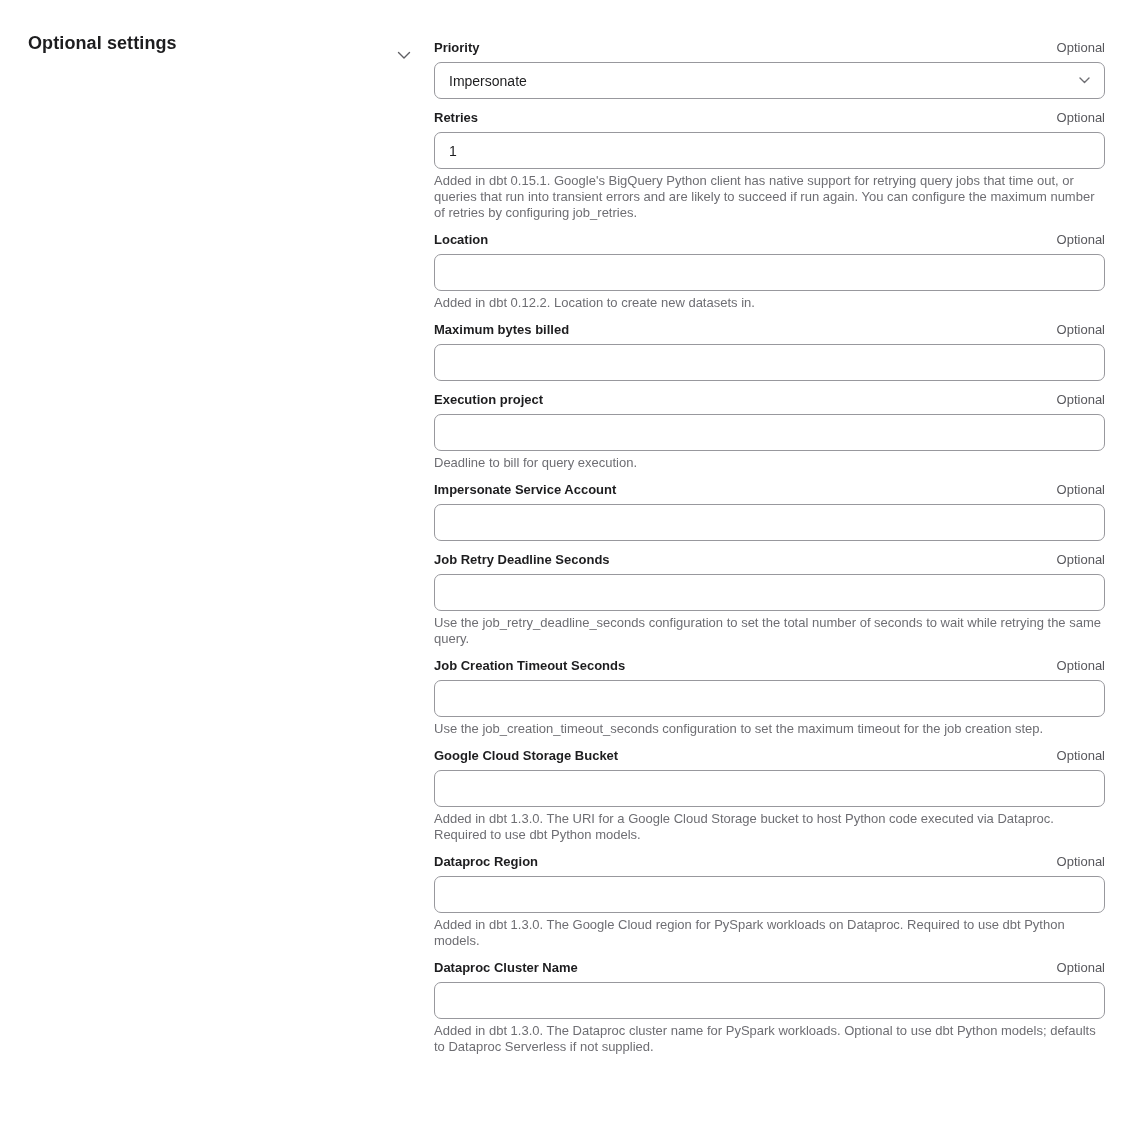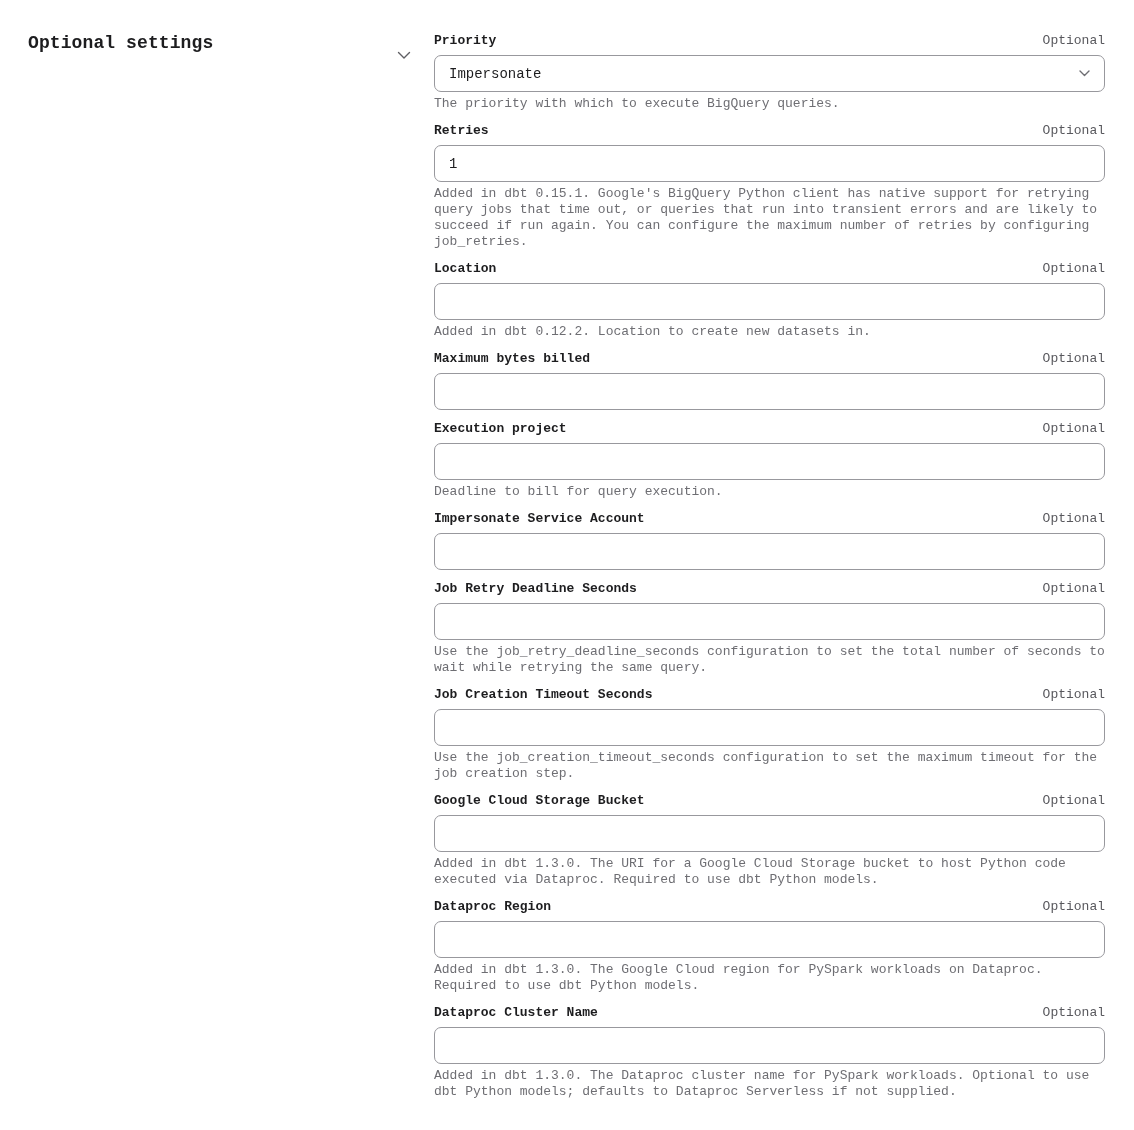--- a/index.html
+++ b/index.html
@@ -1,30 +1,30 @@
 <!DOCTYPE html>
 <html><head>
 <meta charset="utf-8">
 <style>
   * { box-sizing: border-box; }
   html, body { margin: 0; padding: 0; background: #ffffff; }
   body { font-family: "Liberation Sans", sans-serif; -webkit-font-smoothing: antialiased; }
 
-  .page { position: relative; width: 1134px; height: 1130px; background: #ffffff; overflow: hidden; font-family: Liberation Mono, monospace; }
+  .page { position: relative; width: 1134px; height: 1130px; background: #ffffff; overflow: hidden; }
 
   
   .section-head { position: absolute; left: 28px; top: 33px; width: 350px; }
   .section-title { margin: 0; font-size: 18px; font-weight: 700; color: #1d1d1f; letter-spacing: 0.1px; }
   .section-subtitle { margin: 4px 0 0 0; font-size: 13px; font-weight: 400; color: #48484a; }
 
   .collapse-toggle { position: absolute; left: 396px; top: 47px; width: 16px; height: 16px;
     display: flex; align-items: center; justify-content: center; cursor: pointer; }
 
   
-  .form-col { position: absolute; left: 434px; top: 33px; width: 671px; }
+  .form-col { position: absolute; left: 434px; top: 40px; width: 671px; }
 
   .field { margin-bottom: 11px; }
   .fhead { display: flex; justify-content: space-between; align-items: baseline; height: 16px; margin-bottom: 6px; }
   .flabel { font-size: 13px; font-weight: 600; color: #1d1d1f; }
   .foptional { font-size: 13px; font-weight: 400; color: #58585d; }
 
   .finput, .fselect {
     width: 100%; height: 37px;
     border: 1px solid #98989d; border-radius: 7px;
     background: #ffffff; padding: 0 14px;
@@ -59,21 +59,20 @@
       <label class="flabel">Priority</label>
       <span class="foptional">Optional</span>
     </div>
     <div class="fselect">
       <span class="fselect-value">Impersonate</span>
       <svg class="chev-icon" width="11" height="7" viewBox="0 0 11 7" fill="none">
         <path d="M1 1 L5.5 5.5 L10 1" stroke="#6e6e73" stroke-width="1.4" stroke-linecap="round" stroke-linejoin="round"></path>
       </svg>
     </div>
 
-    <p class="fhelper">The priority with which to execute BigQuery queries.</p>
   </div>
 
   <div class="field">
     <div class="fhead">
       <label class="flabel">Retries</label>
       <span class="foptional">Optional</span>
     </div>
 
     <input class="finput" type="text" value="1" style="">
     <p class="fhelper">Added in dbt 0.15.1. Google's BigQuery Python client has native support for retrying query jobs that time out, or queries that run into transient errors and are likely to succeed if run again. You can configure the maximum number of retries by configuring job_retries.</p>

